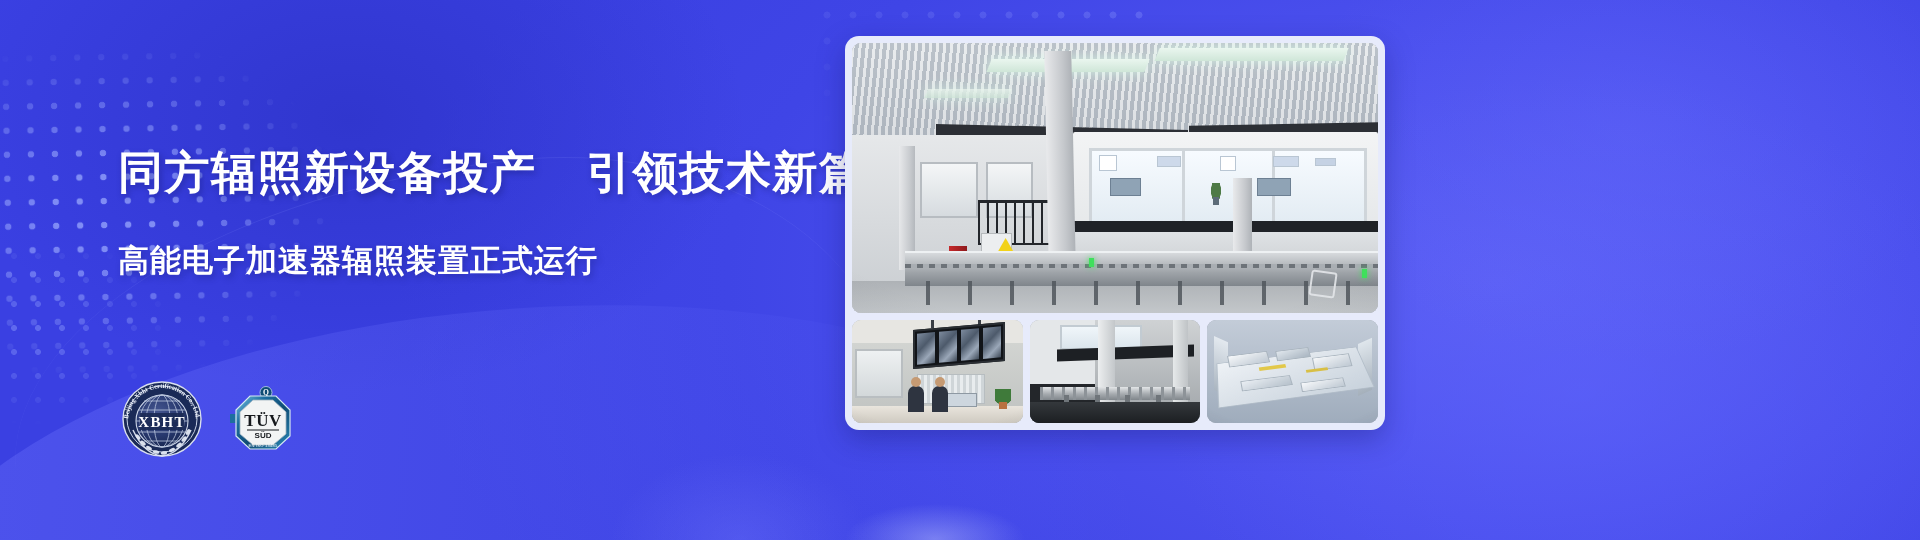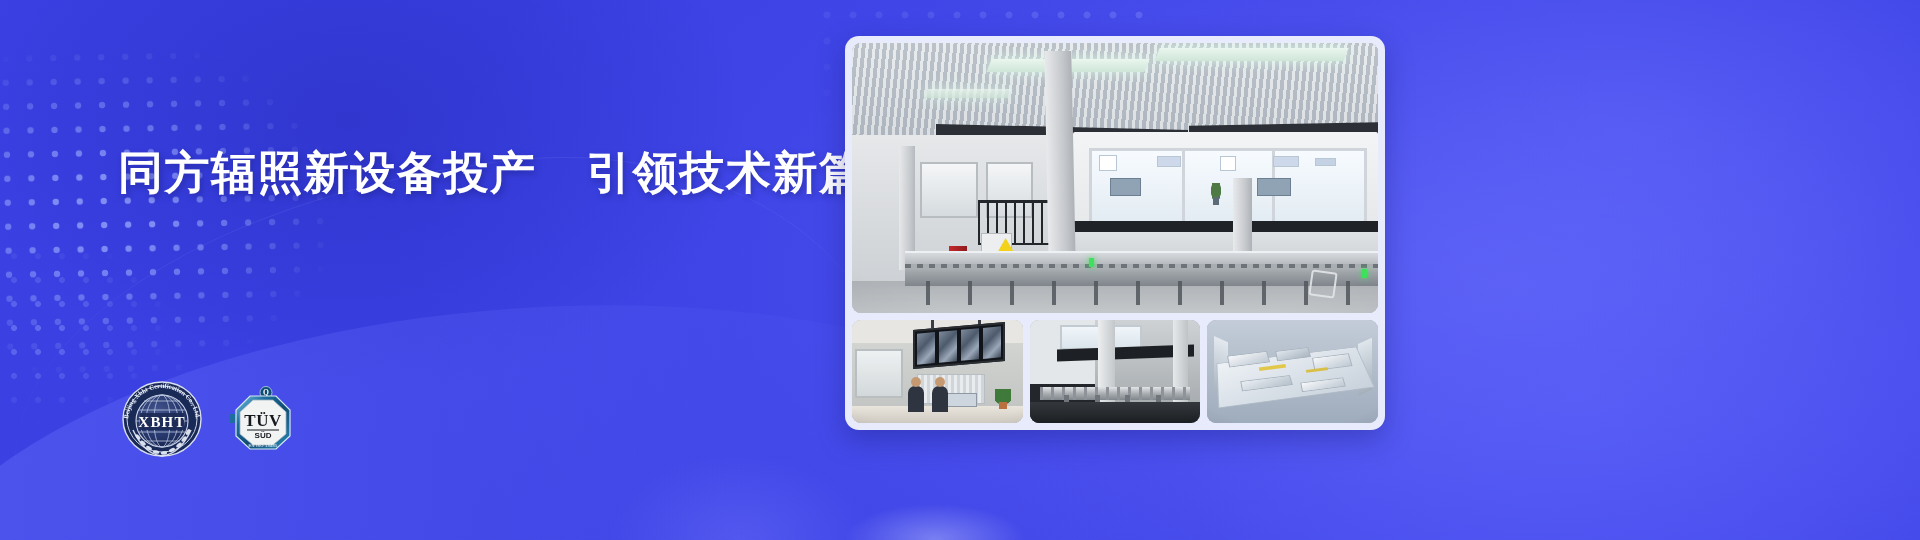--- a/index.html
+++ b/index.html
@@ -446,20 +446,21 @@
   <div class="dots"></div>
   <div class="dots2"></div>
   <div class="dots3"></div>
 
   <div class="text-block">
     <div class="headline">
       <span>同方辐照新设备投产</span>
       <span class="gap"></span>
       <span>引领技术新篇章</span>
     </div>
+    <div class="subheadline">高能电子加速器辐照装置正式运行</div>
   </div>
 
   <div class="cert-row">
 
     <div class="xbht">
       <svg viewBox="0 0 88 82" aria-hidden="true">
         <defs>
           <radialGradient id="gshade" cx="42%" cy="34%" r="72%">
             <stop offset="0%" stop-color="#44558f"></stop>
             <stop offset="62%" stop-color="#27386e"></stop>

